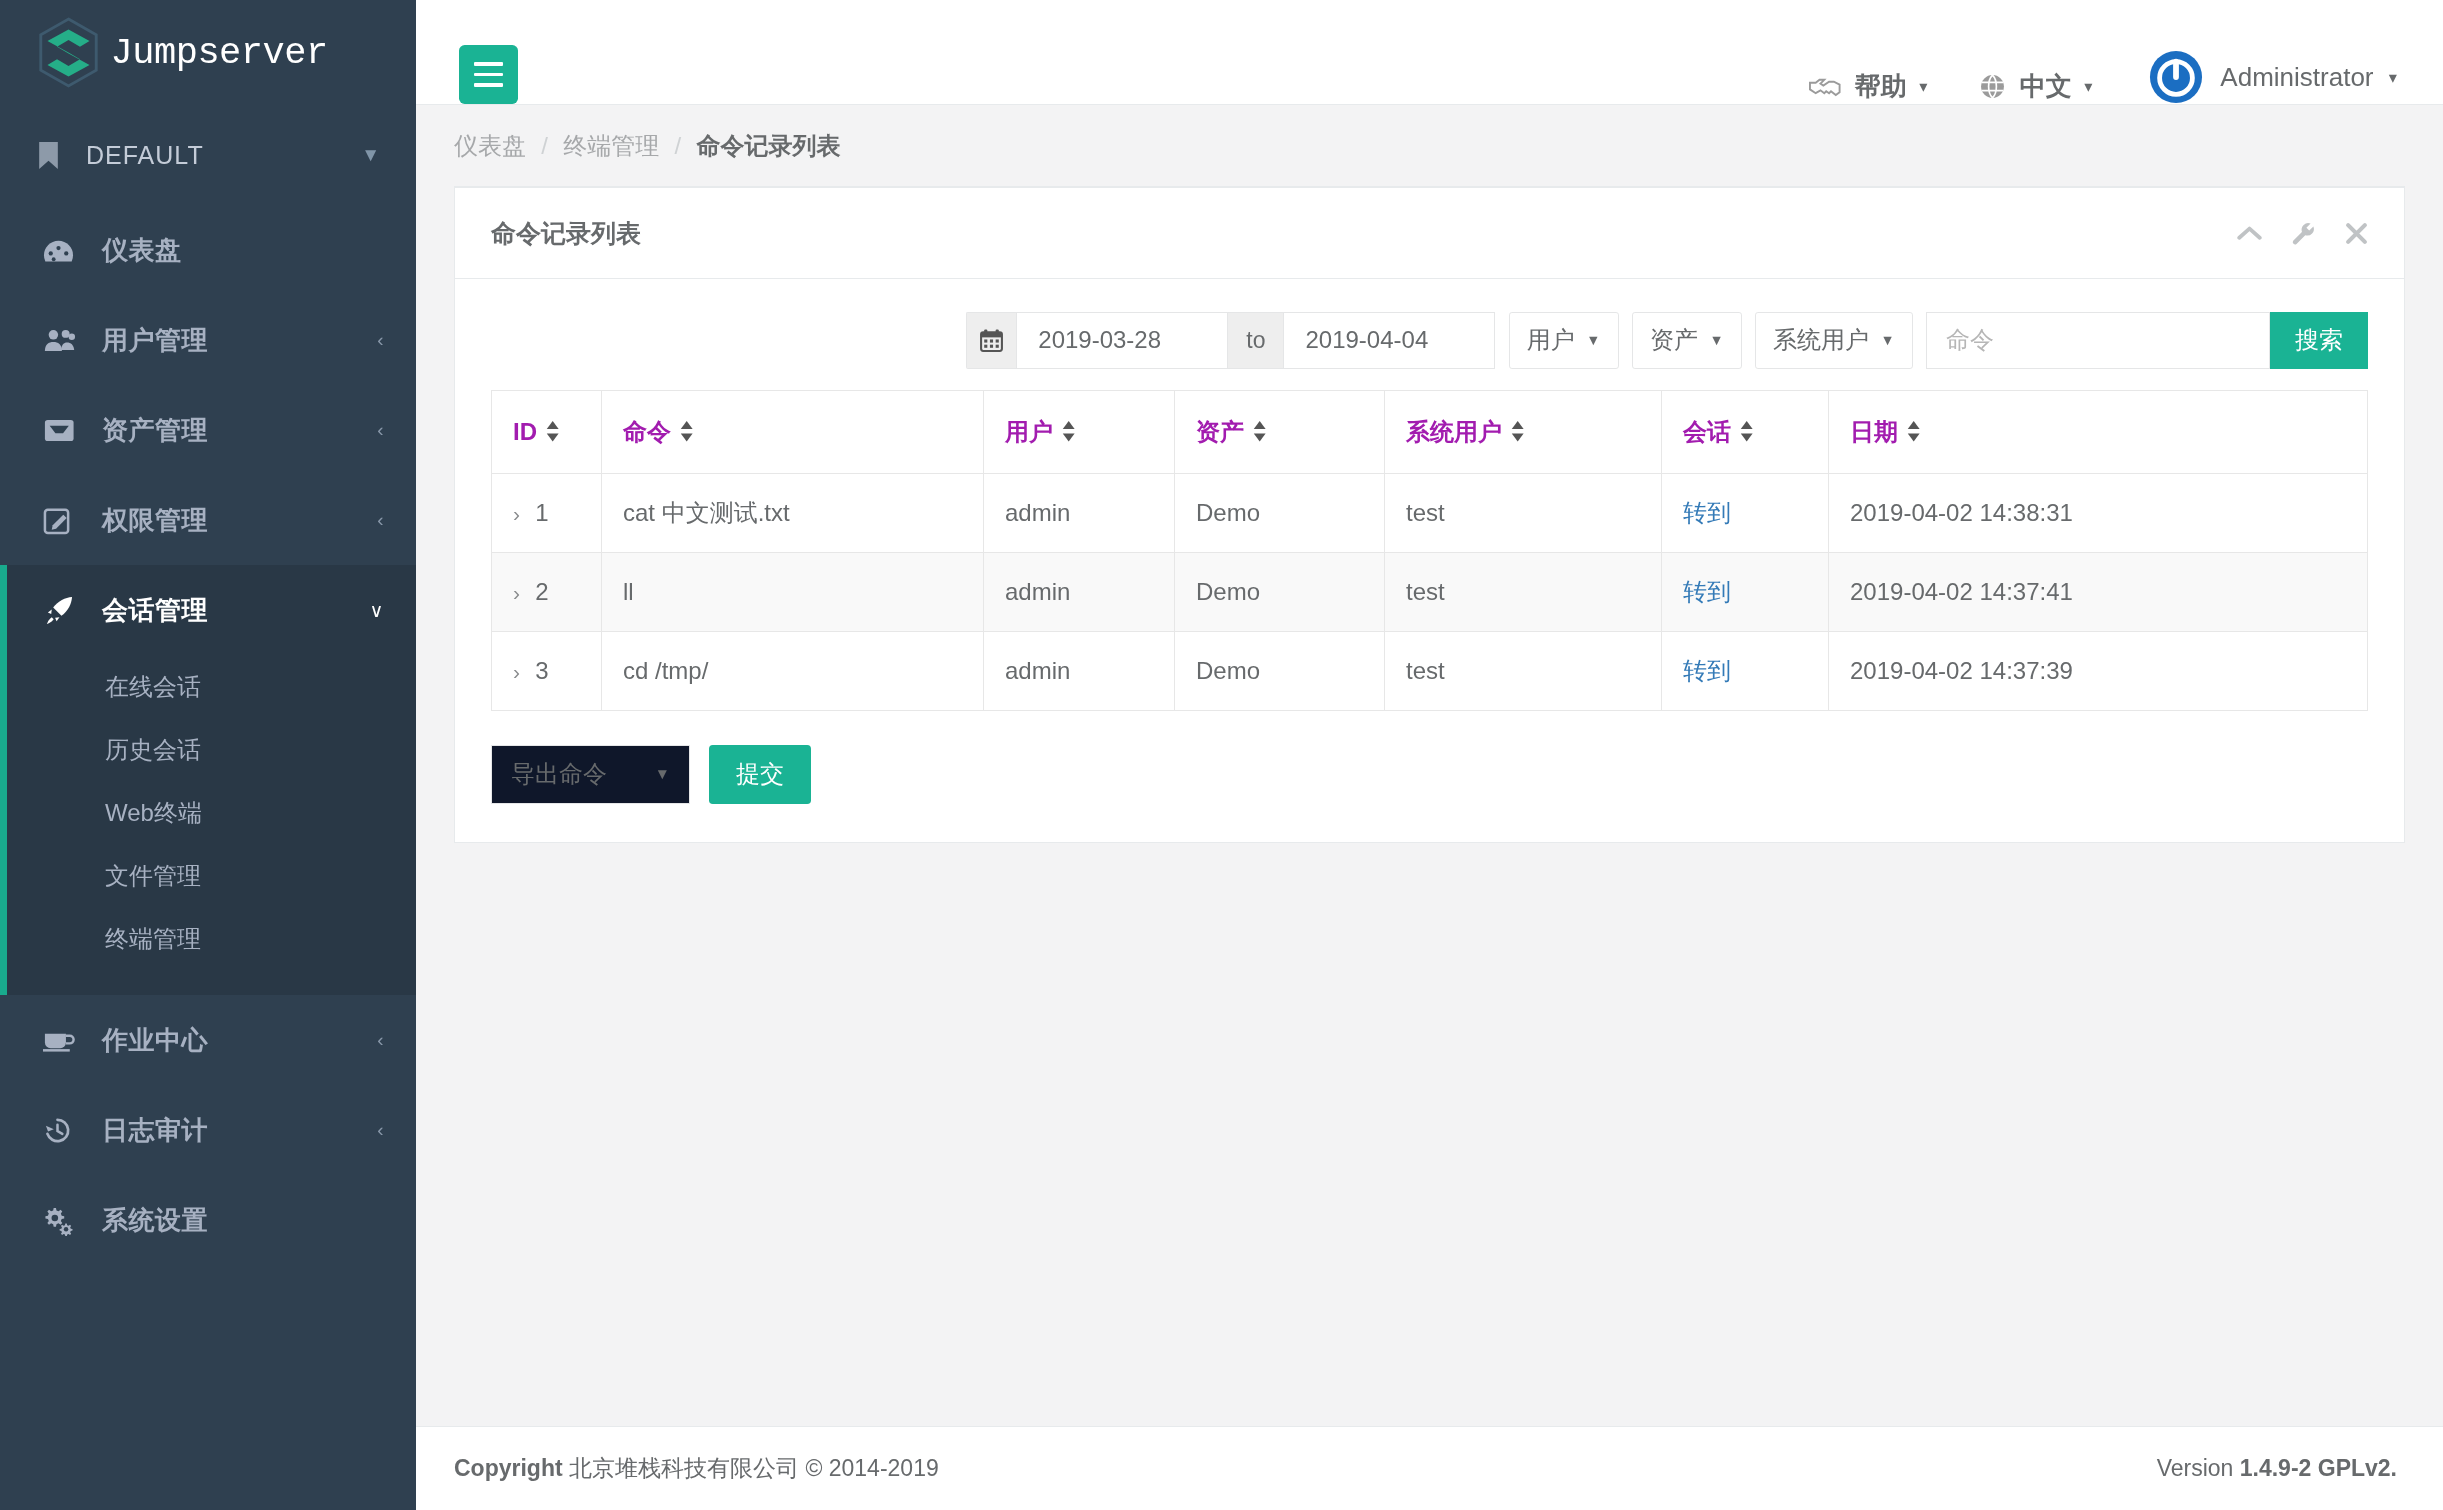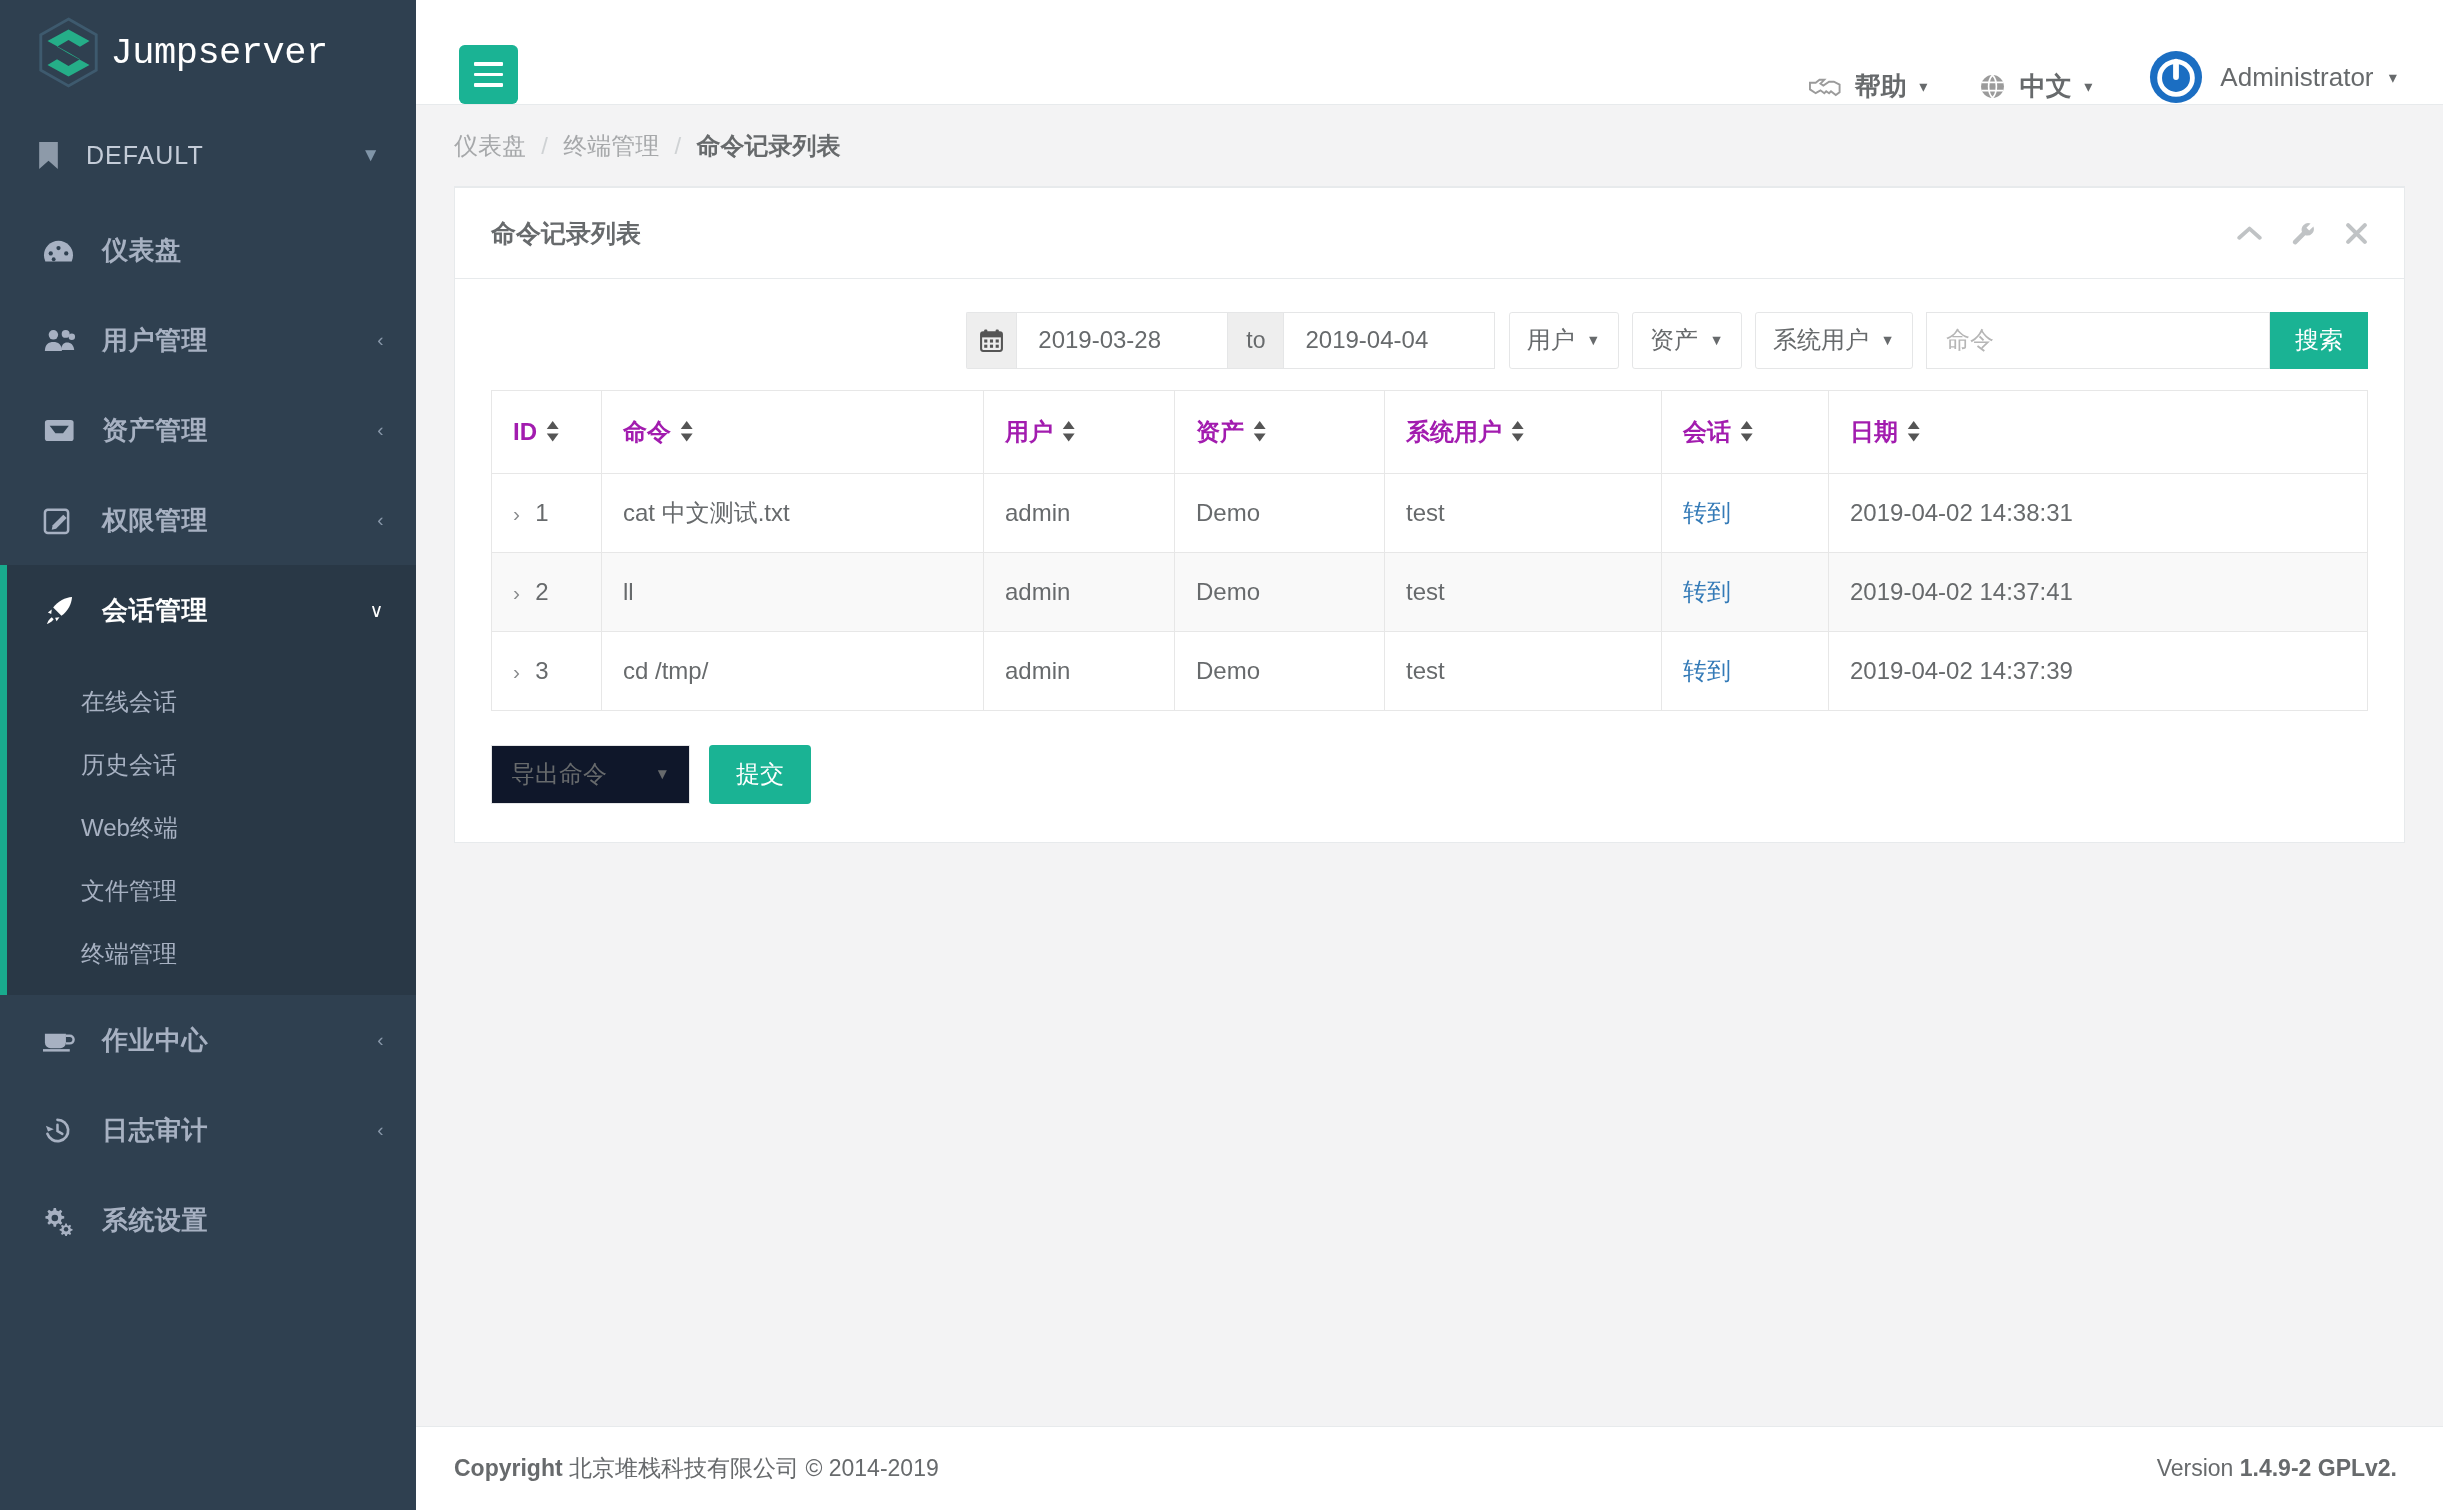--- a/index.html
+++ b/index.html
@@ -63,22 +63,22 @@
   .nav-item.active {
     background: #293846;
     border-left: 7.6px solid #19aa8d;
     color: #ffffff;
   }
   .nav-item.active .nav-icon, .nav-item.active .nav-label { color: #ffffff; }
   .nav-item.active .nav-caret { color: #ffffff; }
 
   .submenu { background: #293846; border-left: 7.6px solid #19aa8d; }
   .submenu-item {
-    height: 63px; display: flex; align-items: flex-end;
-    padding-left: 74px;
+    height: 63px; display: flex; align-items: center;
+    padding-left: 98px;
     color: #a7b1c2; font-size: 24px; font-weight: 400;
   }
   .submenu-item.active { color: #ffffff; font-weight: 700; }
   .submenu-tail { height: 25px; background: #293846; border-left: 7.6px solid #19aa8d; }
 
   
   .main { flex: 1; height: 1510px; display: flex; flex-direction: column; background: #f3f3f4; }
 
   .topbar {
     height: 105px; background: #ffffff;

